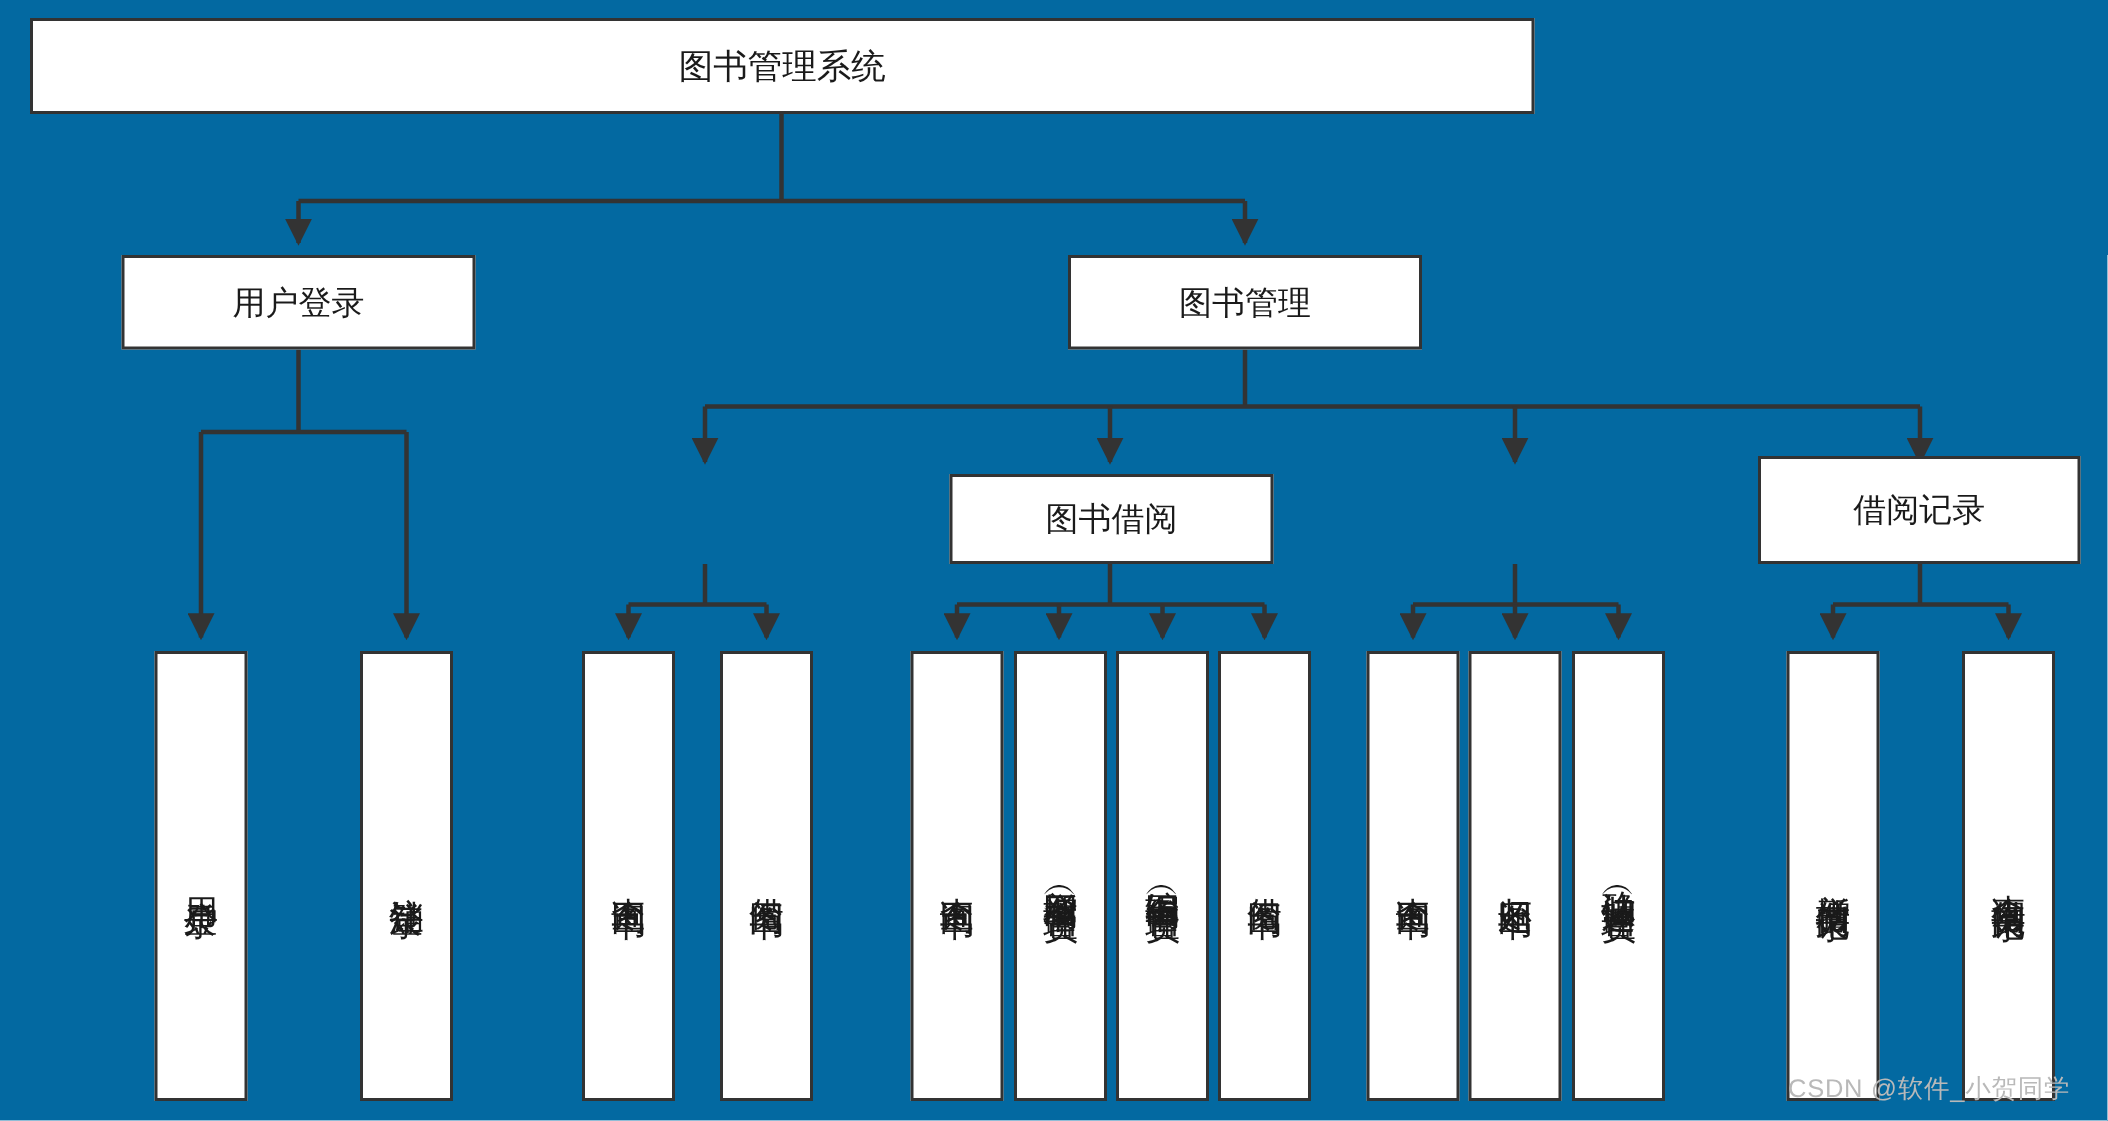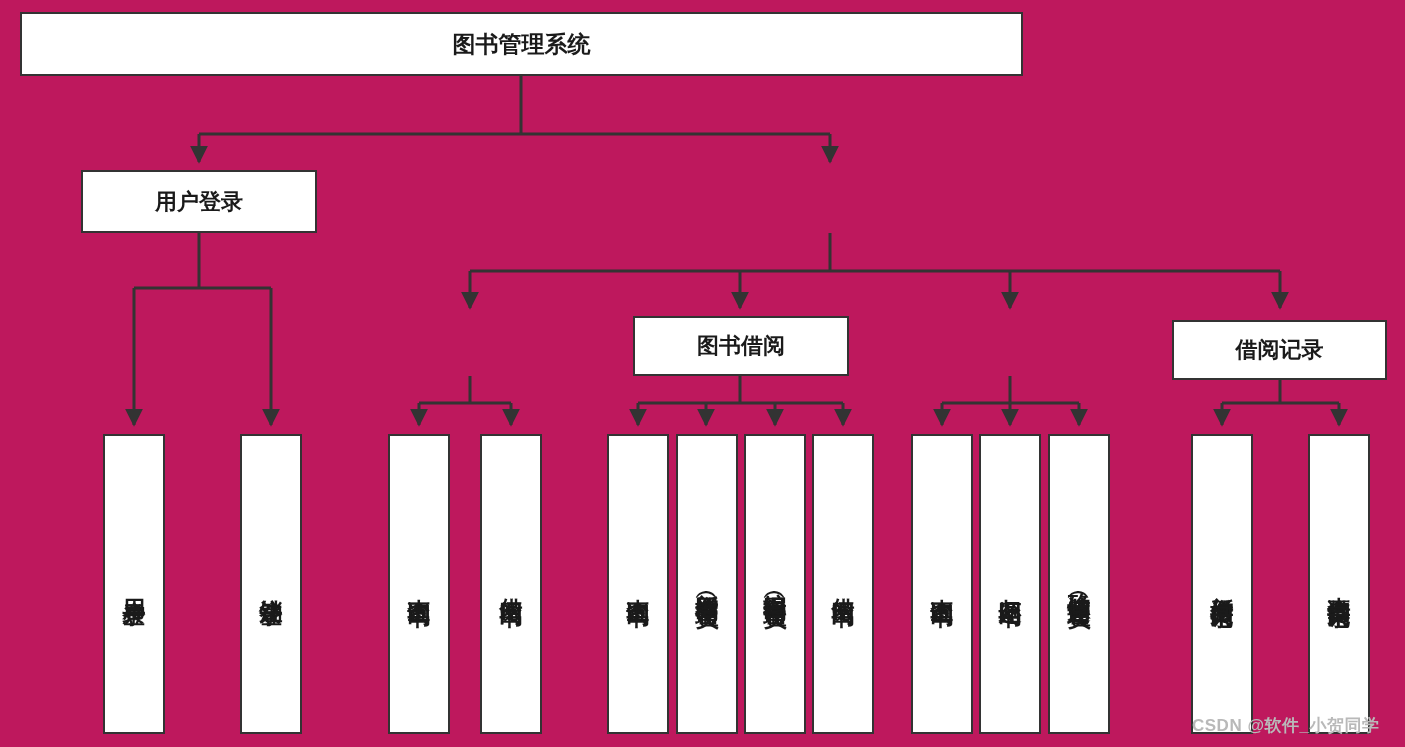--- a/index.html
+++ b/index.html
@@ -8,23 +8,22 @@
     padding: 0;
     background: #ffffff;
   }
   body {
     font-family: "Liberation Sans", "DejaVu Sans", sans-serif;
   }
   #diagram-root {
     position: relative;
     width: 1405px;
     height: 747px;
-    background: #be185d;
+    background: #0369a1;
     overflow: hidden;
-    font-weight: bold;
   }
   svg.edges {
     position: absolute;
     left: 0;
     top: 0;
     width: 1405px;
     height: 747px;
     pointer-events: none;
   }
   .node {
@@ -128,25 +127,28 @@
     </g>
   </svg>
 
   <div class="node h title" style="left:20px; top:12px; width:1003px; height:64px;">
     <span class="label">图书管理系统</span>
   </div>
 
   <div class="node h" style="left:81px; top:170px; width:236px; height:63px;">
     <span class="label">用户登录</span>
   </div>
+  <div class="node h" style="left:712px; top:170px; width:236px; height:63px;">
+    <span class="label">图书管理</span>
+  </div>
 
   <div class="node h" style="left:633px; top:316px; width:216px; height:60px;">
     <span class="label">图书借阅</span>
   </div>
-  <div class="node h" style="left:1172px; top:320px; width:215px; height:60px;">
+  <div class="node h" style="left:1172px; top:304px; width:215px; height:72px;">
     <span class="label">借阅记录</span>
   </div>
 
   <div class="node v" style="left:103px; top:434px; width:62px; height:300px;">
     <span class="label">用户登录</span>
   </div>
   <div class="node v" style="left:240px; top:434px; width:62px; height:300px;">
     <span class="label">注销登录</span>
   </div>
 

